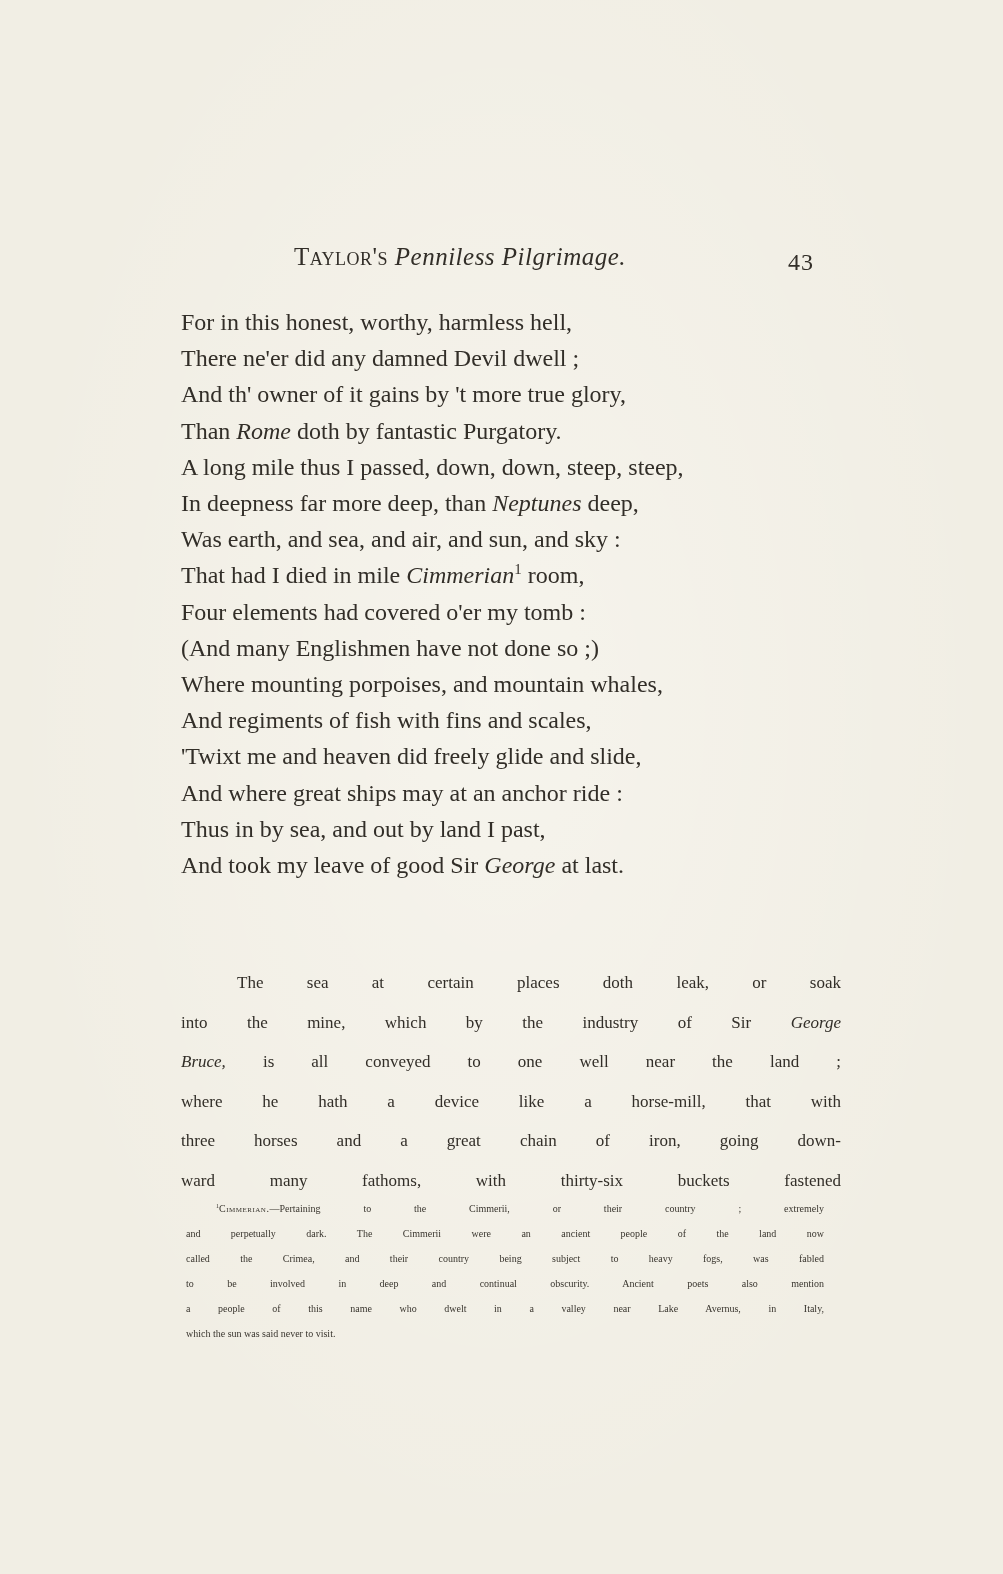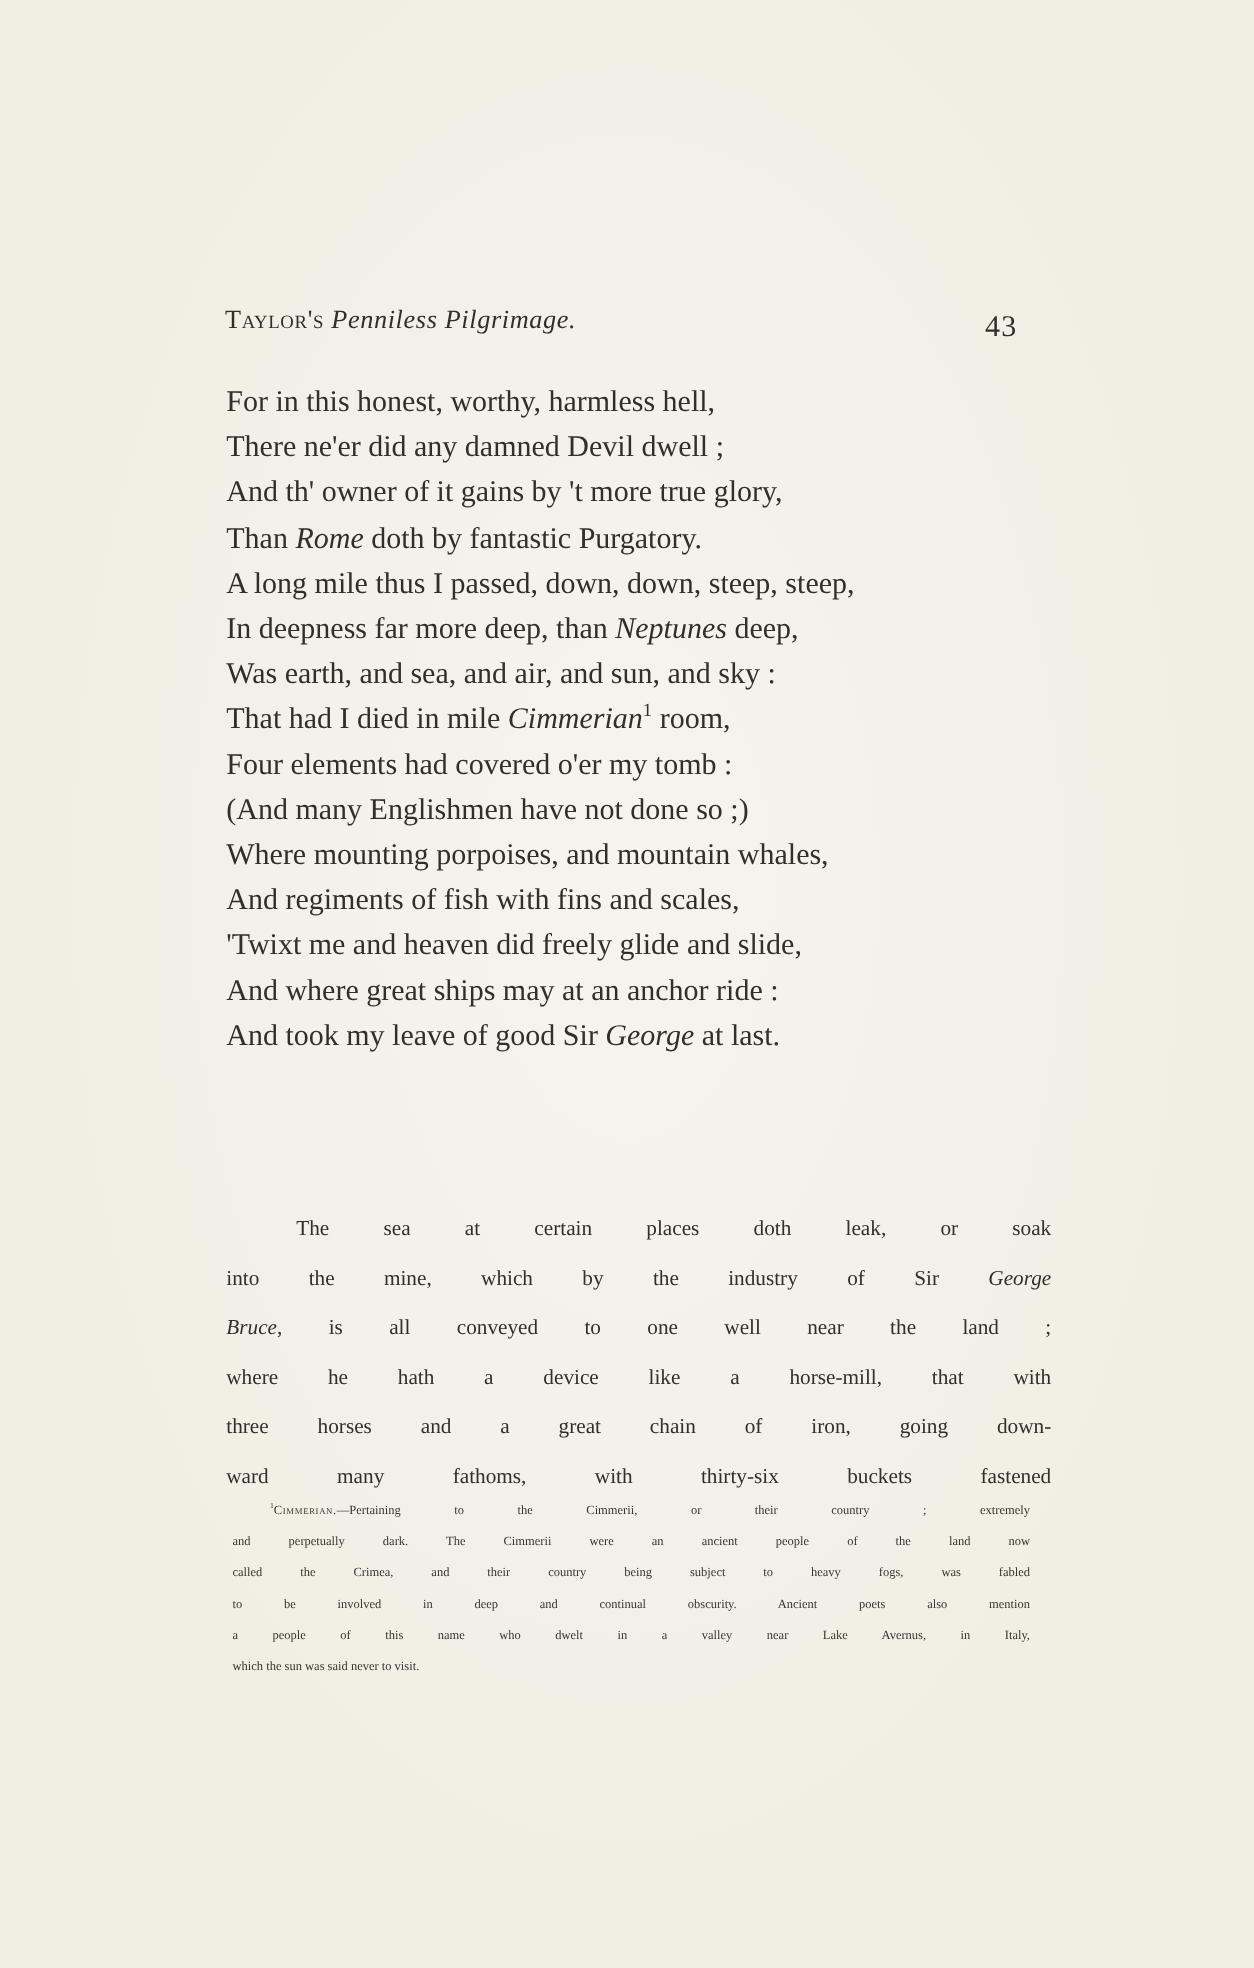--- a/index.html
+++ b/index.html
@@ -21,22 +21,22 @@
   }
   .it { font-style: italic; }
   .sc { font-variant: small-caps; letter-spacing: 0.5px; }
   .sup { font-size: 0.62em; vertical-align: super; line-height: 0; }
 
   .header {
     position: absolute;
     top: 243px;
     left: 180px;
     width: 560px;
-    text-align: left;
-    font-size: 21px;
+    text-align: center;
+    font-size: 25px;
     letter-spacing: 0.5px;
     white-space: nowrap;
   }
   .pagenum {
     position: absolute;
     top: 249px;
     left: 788px;
     font-size: 24px;
     letter-spacing: 1px;
   }
@@ -100,20 +100,21 @@
       <div class="line"><span>A long mile thus I passed, down, down, steep, steep,</span></div>
       <div class="line"><span>In deepness far more deep, than </span><span class="it">Neptunes</span><span> deep,</span></div>
       <div class="line"><span>Was earth, and sea, and air, and sun, and sky :</span></div>
       <div class="line"><span>That had I died in mile </span><span class="it">Cimmerian</span><span class="sup">1</span><span> room,</span></div>
       <div class="line"><span>Four elements had covered o'er my tomb :</span></div>
       <div class="line"><span>(And many Englishmen have not done so ;)</span></div>
       <div class="line"><span>Where mounting porpoises, and mountain whales,</span></div>
       <div class="line"><span>And regiments of fish with fins and scales,</span></div>
       <div class="line"><span>'Twixt me and heaven did freely glide and slide,</span></div>
       <div class="line"><span>And where great ships may at an anchor ride :</span></div>
+      <div class="line"><span>Thus in by sea, and out by land I past,</span></div>
       <div class="line"><span>And took my leave of good Sir </span><span class="it">George</span><span> at last.</span></div>
     </div>
 
   <div class="prose">
       <div class="line"><span>The sea at certain places doth leak, or soak</span></div>
       <div class="line"><span>into the mine, which by the industry of Sir </span><span class="it">George</span></div>
       <div class="line"><span class="it">Bruce,</span><span> is all conveyed to one well near the land ;</span></div>
       <div class="line"><span>where he hath a device like a horse-mill, that with</span></div>
       <div class="line"><span>three horses and a great chain of iron, going down-</span></div>
       <div class="line"><span>ward many fathoms, with thirty-six buckets fastened</span></div>

